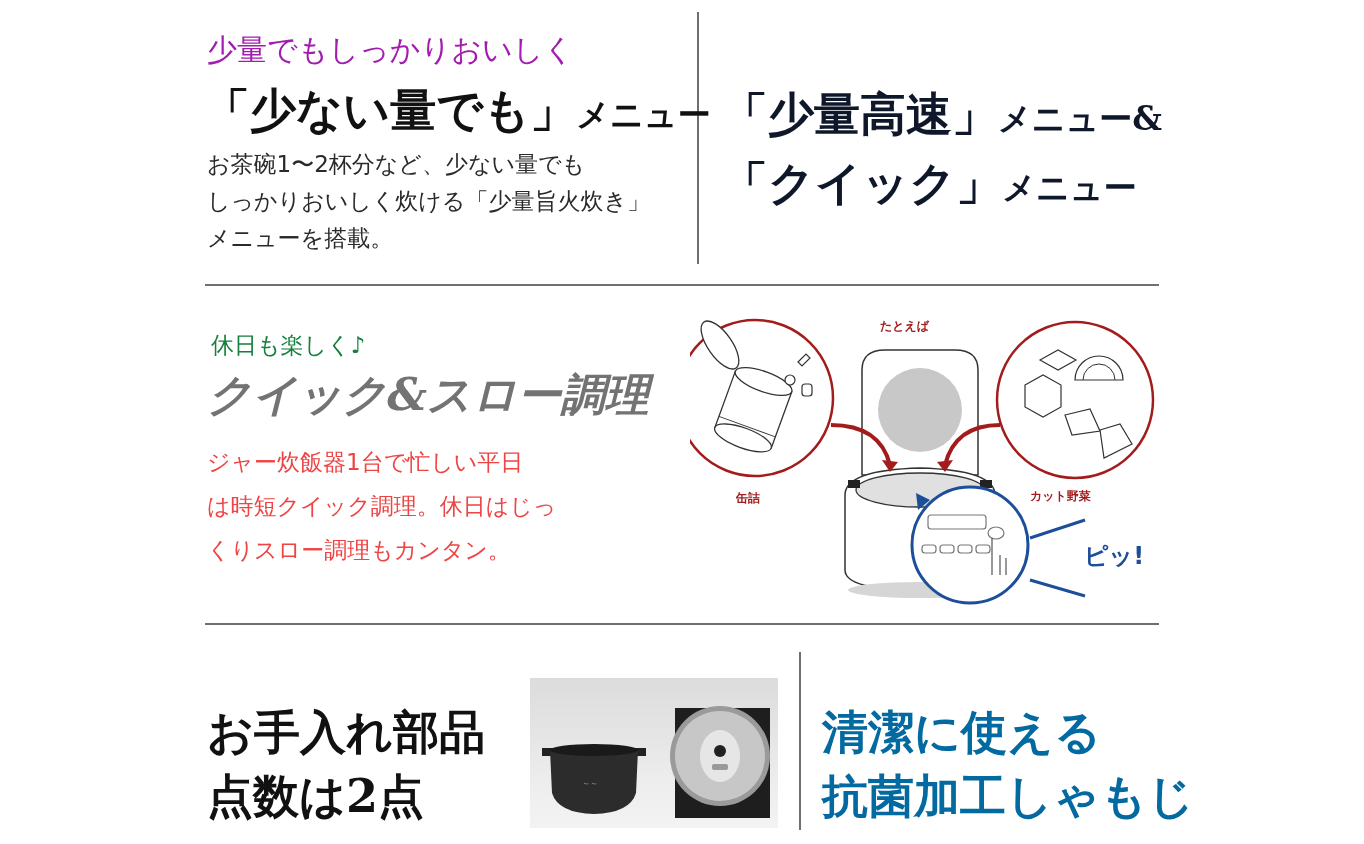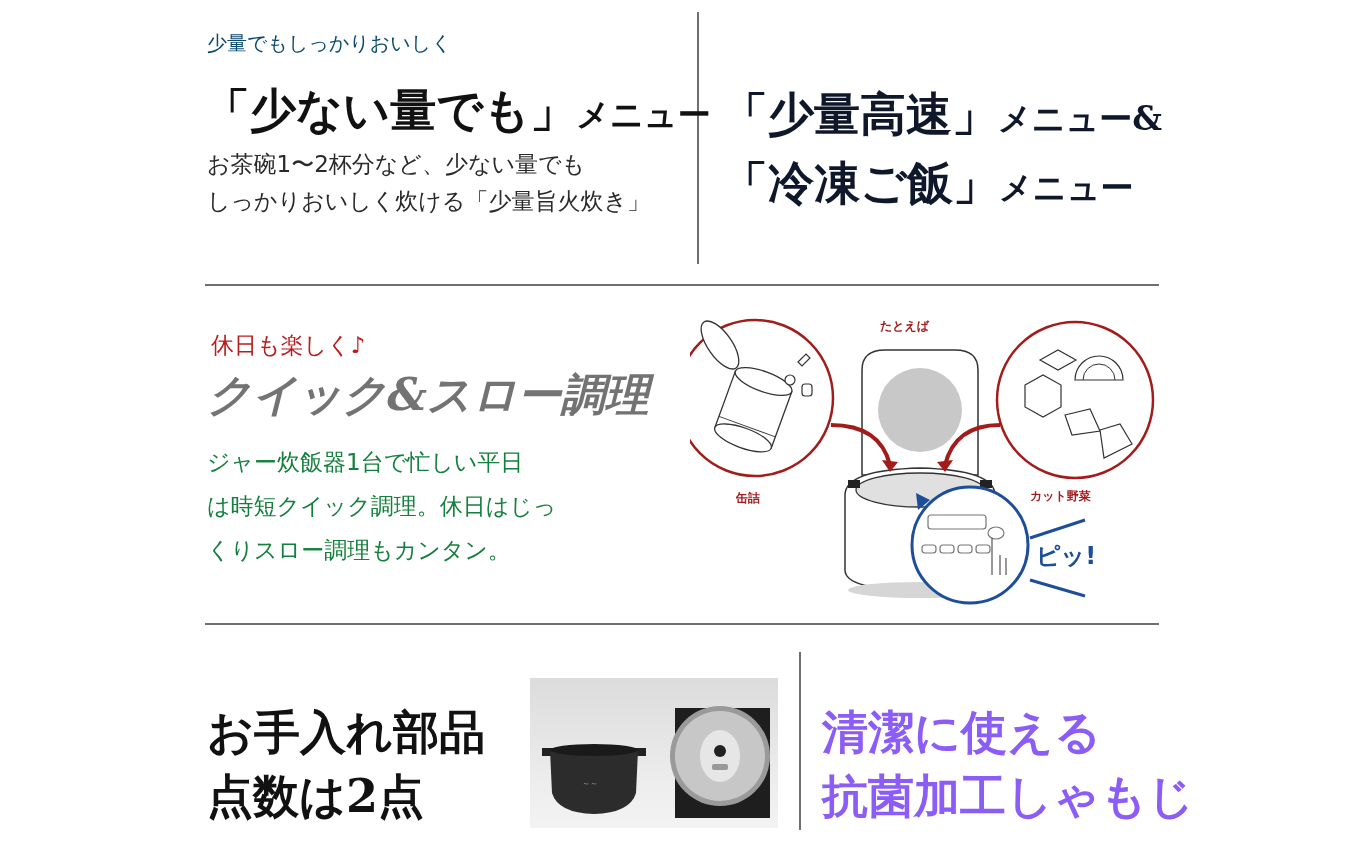--- a/index.html
+++ b/index.html
@@ -5,64 +5,65 @@
   html, body { margin: 0; padding: 0; background: #ffffff; }
   body { width: 1364px; height: 844px; position: relative; overflow: hidden; color: #1a1a1a; }
   .serif { font-family: "DejaVu Serif", "Liberation Serif", serif; }
   .sans { font-family: "DejaVu Sans", "Liberation Sans", sans-serif; }
   .abs { position: absolute; }
 
   .vline { position: absolute; width: 2px; background: #6f6f6f; }
   .hline { position: absolute; height: 2px; background: #6f6f6f; }
 
   
-  .s1-sub { left: 207px; top: 30px; font-size: 20px; letter-spacing: 0px; white-space: nowrap; color: #0c4a6e; font-family: Liberation Serif, serif; }
+  .s1-sub { left: 207px; top: 30px; font-size: 30px; letter-spacing: 0px; white-space: nowrap; color: #a21caf; font-family: Liberation Serif, serif; }
   .s1-title { left: 204px; top: 80px; font-size: 46px; font-weight: bold; white-space: nowrap; color: #111; }
   .s1-title .small { font-size: 33px; font-weight: bold; }
   .s1-body { left: 207px; top: 146px; font-size: 23px; line-height: 37px; color: #2a2a2a; white-space: nowrap; }
 
   
   .s1r-title { left: 722px; top: 82px; font-size: 46px; font-weight: bold; line-height: 64px; white-space: nowrap; color: #0f172a; }
   .s1r-title .small { font-size: 33px; font-weight: bold; }
 
   
-  .s2-sub { left: 211px; top: 330px; font-size: 23px; color: #b91c1c; white-space: nowrap; }
+  .s2-sub { left: 211px; top: 330px; font-size: 23px; color: #15803d; white-space: nowrap; }
   .s2-title { left: 207px; top: 366px; font-size: 44px; font-weight: bold; white-space: nowrap; color: #737373; font-style: italic; }
-  .s2-body { left: 207px; top: 440px; font-size: 23px; line-height: 44px; color: #15803d; white-space: nowrap; }
+  .s2-body { left: 207px; top: 440px; font-size: 23px; line-height: 44px; color: #ef4444; white-space: nowrap; }
 
   
   .illus { left: 690px; top: 300px; width: 470px; height: 320px; }
   .lbl-red { position: absolute; color: #a21c1c; font-weight: bold; font-size: 12px; white-space: nowrap; }
-  .lbl-blue { position: absolute; color: #1c4e9a; font-weight: bold; font-size: 24px; white-space: nowrap; }
+  .lbl-blue { position: absolute; color: #1c4e9a; font-weight: bold; font-size: 24px; white-space: nowrap; margin-left: 48px; }
 
   
   .s3-title { left: 207px; top: 700px; font-size: 46px; font-weight: bold; line-height: 64px; white-space: nowrap; color: #111; }
-  .s3r-title { left: 822px; top: 700px; font-size: 46px; font-weight: bold; line-height: 64px; white-space: nowrap; color: #8b5cf6; }
+  .s3r-title { left: 822px; top: 700px; font-size: 46px; font-weight: bold; line-height: 64px; white-space: nowrap; color: #0369a1; }
   .photo { left: 530px; top: 678px; width: 248px; height: 150px; background: linear-gradient(#dcdcdc, #ededed 70%, #f3f3f3); }
 </style>
 </head>
 <body>
 
 <div class="vline" style="left:697px; top:12px; height:252px;"></div>
 <div class="hline" style="left:205px; top:284px; width:954px;"></div>
 <div class="hline" style="left:205px; top:623px; width:954px;"></div>
 <div class="vline" style="left:799px; top:652px; height:178px;"></div>
 
 <div class="abs serif s1-sub">少量でもしっかりおいしく</div>
 <div class="abs serif s1-title">
   <span>「少ない量でも」</span><span class="small">メニュー</span>
 </div>
 <div class="abs sans s1-body">
   <div>お茶碗1〜2杯分など、少ない量でも</div>
   <div>しっかりおいしく炊ける「少量旨火炊き」</div>
+  <div>メニューを搭載。</div>
 </div>
 
 <div class="abs serif s1r-title">
   <div><span>「少量高速」</span><span class="small">メニュー&amp;</span></div>
-  <div><span>「冷凍ご飯」</span><span class="small">メニュー</span></div>
+  <div><span>「クイック」</span><span class="small">メニュー</span></div>
 </div>
 
 <div class="abs serif s2-sub">休日も楽しく♪</div>
 <div class="abs serif s2-title">クイック&amp;スロー調理</div>
 <div class="abs sans s2-body">
   <div>ジャー炊飯器1台で忙しい平日</div>
   <div>は時短クイック調理。休日はじっ</div>
   <div>くりスロー調理もカンタン。</div>
 </div>
 

